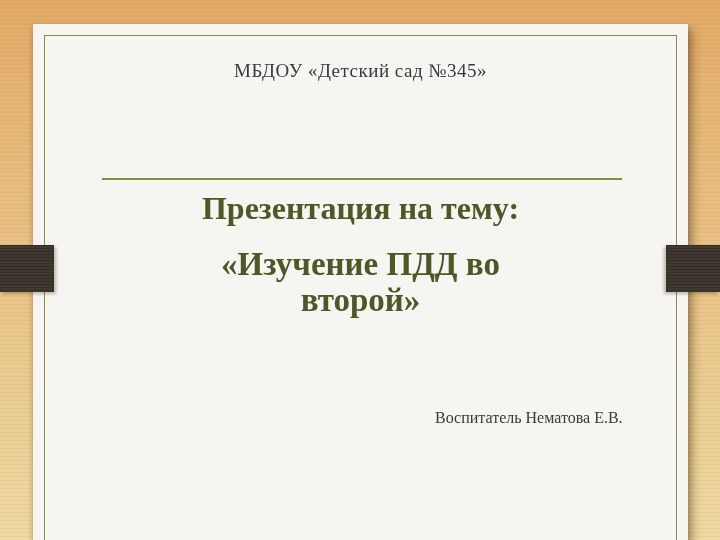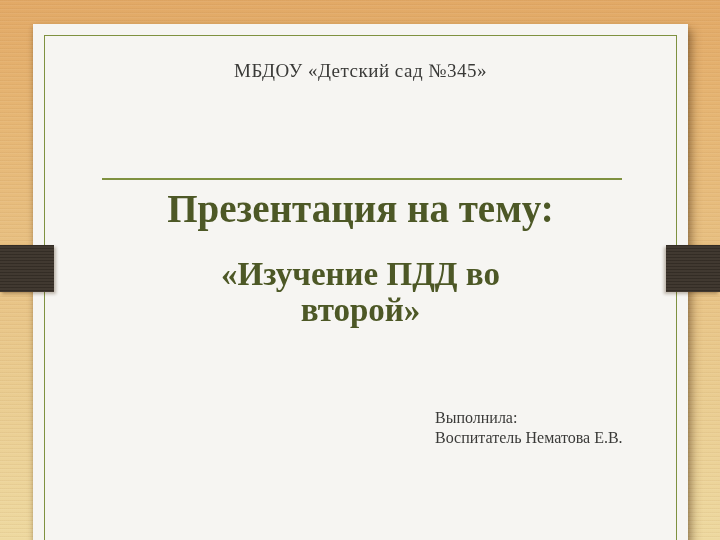--- a/index.html
+++ b/index.html
@@ -36,22 +36,22 @@
     text-align:center;font-size:19px;color:var(--ink);letter-spacing:0.5px;
   }
   .divider{
     position:absolute;left:69px;top:154px;width:520px;height:0;
     border-top:2px solid var(--accent-olive);
   }
   .title-block{
     position:absolute;left:0;top:166px;width:100%;
     text-align:center;color:var(--title-green);font-weight:bold;
   }
-  .title-intro{font-size:39px;line-height:37px;white-space:nowrap;}
-  .title-subject{margin-top:29px;}
+  .title-intro{font-size:32px;line-height:37px;white-space:nowrap;}
+  .title-subject{margin-top:19px;}
   .title-subject .line{display:block;font-size:33px;line-height:36px;white-space:nowrap;}
   .credits{
     position:absolute;left:402px;top:384px;
     font-size:16px;line-height:20px;color:var(--ink);text-align:left;
   }
   .ribbon{
     position:absolute;top:245px;width:54px;height:47px;
     background:
       repeating-linear-gradient(180deg, rgba(0,0,0,0.13) 0 1px, rgba(255,255,255,0.03) 1px 3px),
       var(--ribbon-brown);
@@ -86,21 +86,20 @@
 
     <div class="title-block">
       <div class="title-intro">Презентация на тему:</div>
       <div class="title-subject">
         <span class="line">«Изучение ПДД во</span>
         <span class="line">второй»</span>
       </div>
     </div>
 
     <div class="credits">
-      <div>Выполнила:</div>
       <div>Воспитатель Нематова Е.В.</div>
     </div>
   </div>
 
   <div class="ribbon left"></div>
   <div class="ribbon right"></div>
 
 </div>
 
 </body></html>

